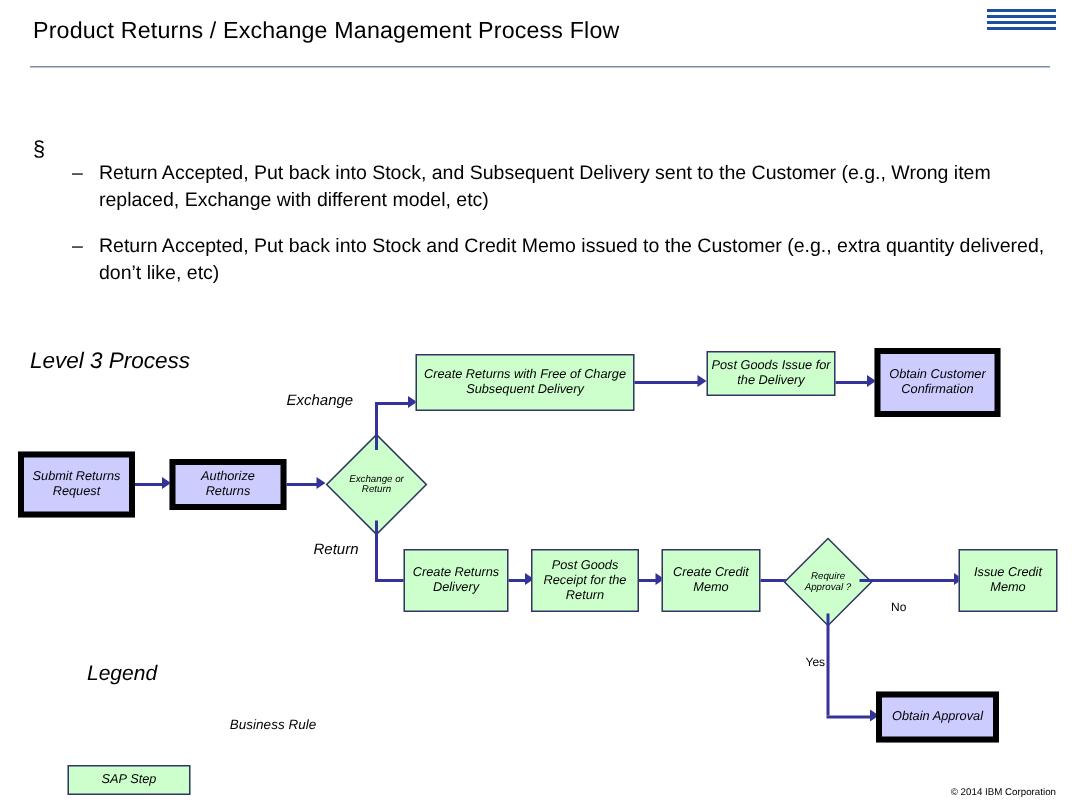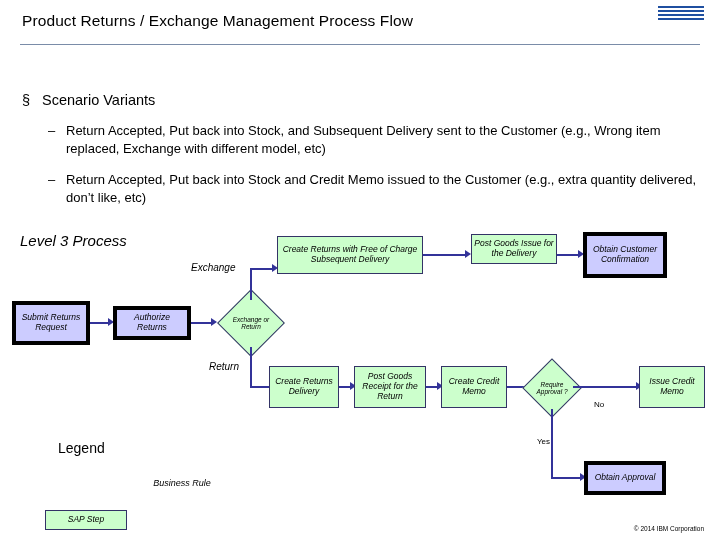--- a/index.html
+++ b/index.html
@@ -36,21 +36,21 @@
   .b2{font-size:13px;position:relative;padding-left:44px;margin-bottom:14px;line-height:1.35;}
   .b2 .mark{position:absolute;left:26px;top:0;}
 
   
   .lvl3{
     position:absolute;left:20px;top:232px;
     font-size:15px;font-style:italic;color:#000;
   }
   .legend-title{
     position:absolute;left:58px;top:440px;
-    font-size:14px;color:#000;
+    font-size:14px;font-style:italic;color:#000;
   }
 
   
   .box{
     position:absolute;box-sizing:border-box;
     display:flex;align-items:center;justify-content:center;
     text-align:center;font-style:italic;line-height:1.15;
     padding:1px 2px;
   }
   .bpm{background:#ccccff;border:4px solid #000000;font-size:8.5px;color:#000;}
@@ -101,21 +101,20 @@
   <div class="ibm-logo">
     <div class="bar" style="top:2px"></div>
     <div class="bar" style="top:6px"></div>
     <div class="bar" style="top:10px"></div>
     <div class="bar" style="top:14px"></div>
   </div>
 
   <div class="bullet-section">
     <div class="b1">
       <span class="mark">§</span>
-      <span>Scenario Variants</span>
     </div>
     <div class="b2">
       <span class="mark">–</span>
       <span>Return Accepted, Put back into Stock, and Subsequent Delivery sent to the Customer (e.g., Wrong item replaced, Exchange with different model, etc)</span>
     </div>
     <div class="b2">
       <span class="mark">–</span>
       <span>Return Accepted, Put back into Stock and Credit Memo issued to the Customer (e.g., extra quantity delivered, don’t like, etc)</span>
     </div>
   </div>

